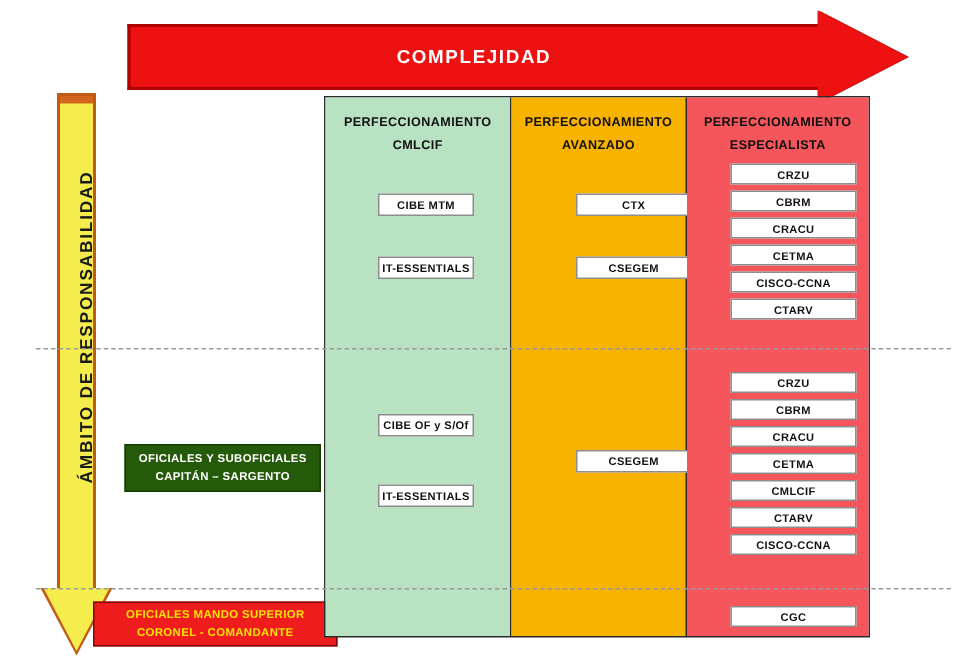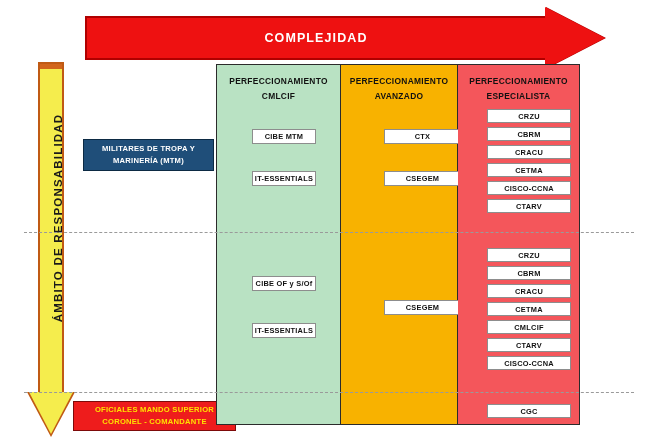--- a/index.html
+++ b/index.html
@@ -104,21 +104,21 @@
   .rolebox span{display:block;}
   .role-mtm{
     left:83px;top:139px;width:131px;height:32px;
     background:#1f4e79;color:#ffffff;border:1.5px solid #0c2a43;
   }
   .role-of{
     left:83px;top:296px;width:131px;height:32px;
     background:#255a0b;color:#ffffff;border:1.5px solid #163a05;
   }
   .role-sup{
-    left:73px;top:401px;width:163px;height:30px;
+    left:62px;top:401px;width:163px;height:30px;
     background:#ee1c1c;color:#ffe000;border:1.5px solid #7d0a0a;
   }
 
   
   .colwrap{
     position:absolute;
     left:216px;top:64px;
     width:364px;height:361px;
     border:1.6px solid #2b2b2b;
     box-sizing:border-box;
@@ -181,25 +181,25 @@
   </div>
 
   <div class="varrow">
     <div class="vhead-b"></div>
     <div class="vshaft"></div>
     <div class="vcap"></div>
     <div class="vhead"></div>
     <div class="vlabel">ÁMBITO DE RESPONSABILIDAD</div>
   </div>
 
-  <div class="rolebox role-mtm">
-    <span>MILITARES  DE TROPA Y</span>
-    <span>MARINERÍA  (MTM)</span>
-  </div>
-
+
+  <div class="rolebox role-of">
+    <span>OFICIALES Y SUBOFICIALES</span>
+    <span>CAPITÁN – SARGENTO</span>
+  </div>
 
   <div class="rolebox role-sup">
     <span>OFICIALES MANDO SUPERIOR</span>
     <span>CORONEL - COMANDANTE</span>
   </div>
 
   <div class="colwrap">
 
     <div class="col c1">
       <div class="colhead">

